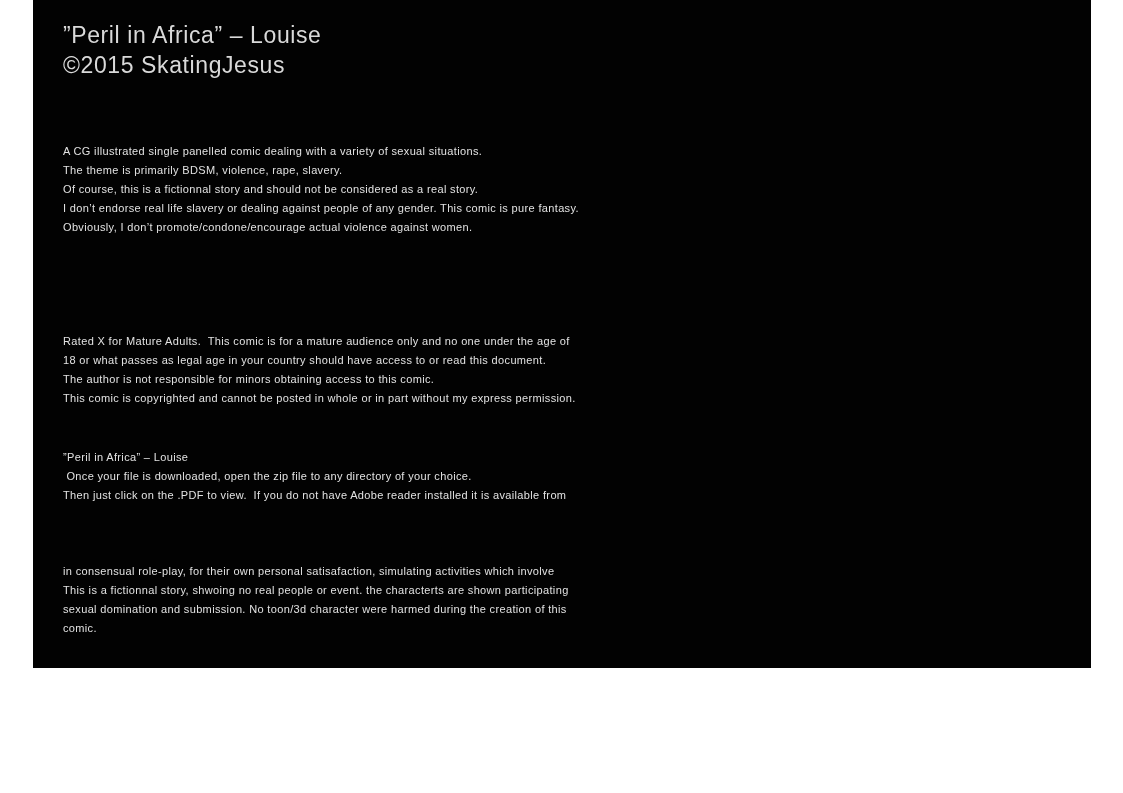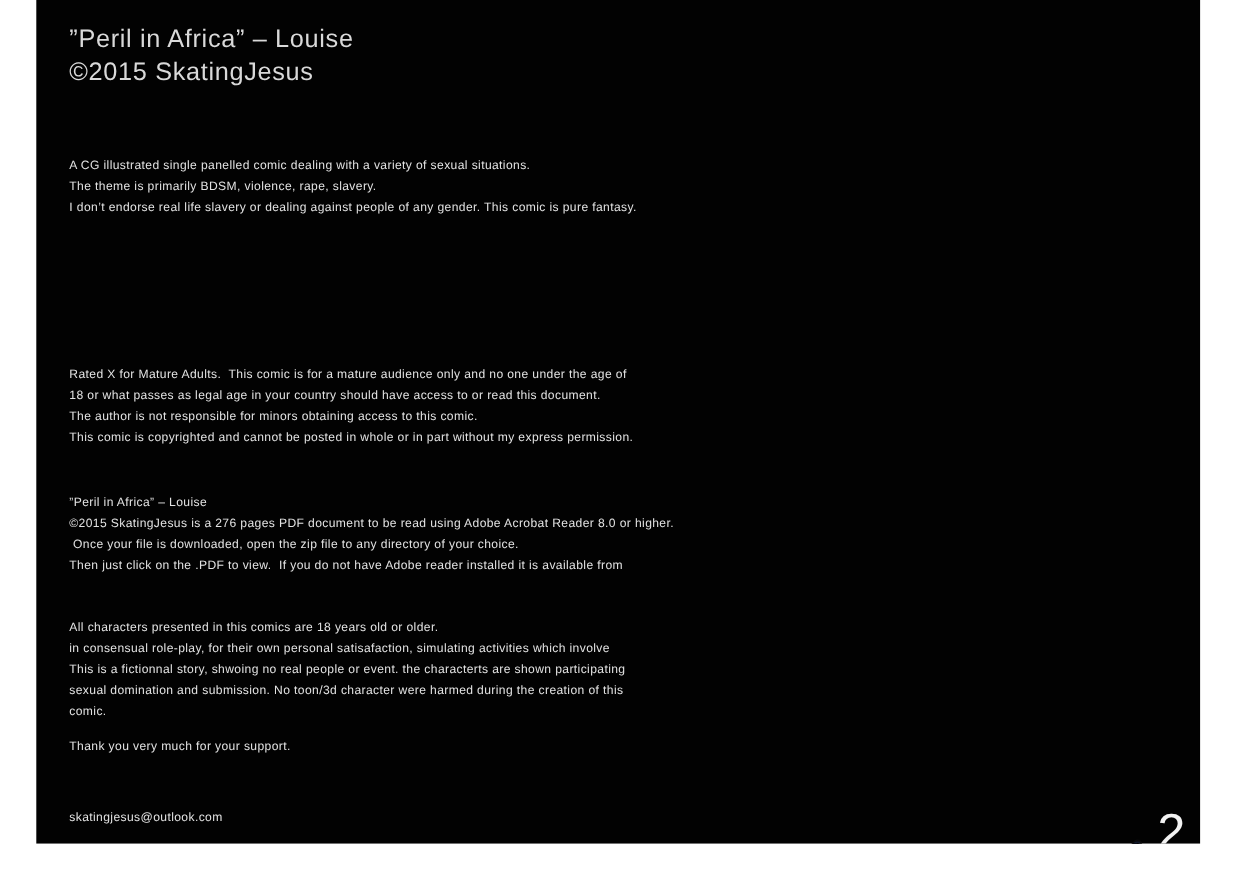--- a/index.html
+++ b/index.html
@@ -3,21 +3,21 @@
 <meta charset="utf-8">
 <style>
   html, body {
     margin: 0;
     padding: 0;
     background: #ffffff;
   }
   .sheet {
     position: relative;
     width: 1123px;
-    height: 767px;
+    height: 668px;
     background: #ffffff;
     overflow: hidden;
     font-family: "Liberation Sans", sans-serif;
   }
   .canvas {
     position: absolute;
     left: 33px;
     top: 0;
     width: 1058px;
     height: 793px;
@@ -83,40 +83,40 @@
   <div class="canvas">
 
     <div class="title">
       <div class="tline">”Peril in Africa” – Louise</div>
       <div class="tline">©2015 SkatingJesus</div>
     </div>
 
     <div class="para p1">
       <div class="pline">A CG illustrated single panelled comic dealing with a variety of sexual situations.</div>
       <div class="pline">The theme is primarily BDSM, violence, rape, slavery.</div>
+      <div class="pline">Of course, this is a fictionnal story and should not be considered as a real story.</div>
       <div class="pline">I don’t endorse real life slavery or dealing against people of any gender. This comic is pure fantasy.</div>
+      <div class="pline">Obviously, I don’t promote/condone/encourage actual violence against women.</div>
     </div>
 
 
     <div class="para p3">
       <div class="pline">Rated X for Mature Adults.  This comic is for a mature audience only and no one under the age of</div>
       <div class="pline">18 or what passes as legal age in your country should have access to or read this document.</div>
       <div class="pline">The author is not responsible for minors obtaining access to this comic.</div>
       <div class="pline">This comic is copyrighted and cannot be posted in whole or in part without my express permission.</div>
     </div>
 
     <div class="para p4">
       <div class="pline">”Peril in Africa” – Louise</div>
-      <div class="pline">©2015 SkatingJesus is a 276 pages PDF document to be read using Adobe Acrobat Reader 8.0 or higher.</div>
       <div class="pline"> Once your file is downloaded, open the zip file to any directory of your choice.</div>
       <div class="pline">Then just click on the .PDF to view.  If you do not have Adobe reader installed it is available from</div>
     </div>
 
     <div class="para p5">
-      <div class="pline">All characters presented in this comics are 18 years old or older.</div>
       <div class="pline">in consensual role-play, for their own personal satisafaction, simulating activities which involve</div>
       <div class="pline">This is a fictionnal story, shwoing no real people or event. the characterts are shown participating</div>
       <div class="pline">sexual domination and submission. No toon/3d character were harmed during the creation of this</div>
       <div class="pline">comic.</div>
     </div>
 
     <div class="para p6">
       <div class="pline">Thank you very much for your support.</div>
     </div>
 

